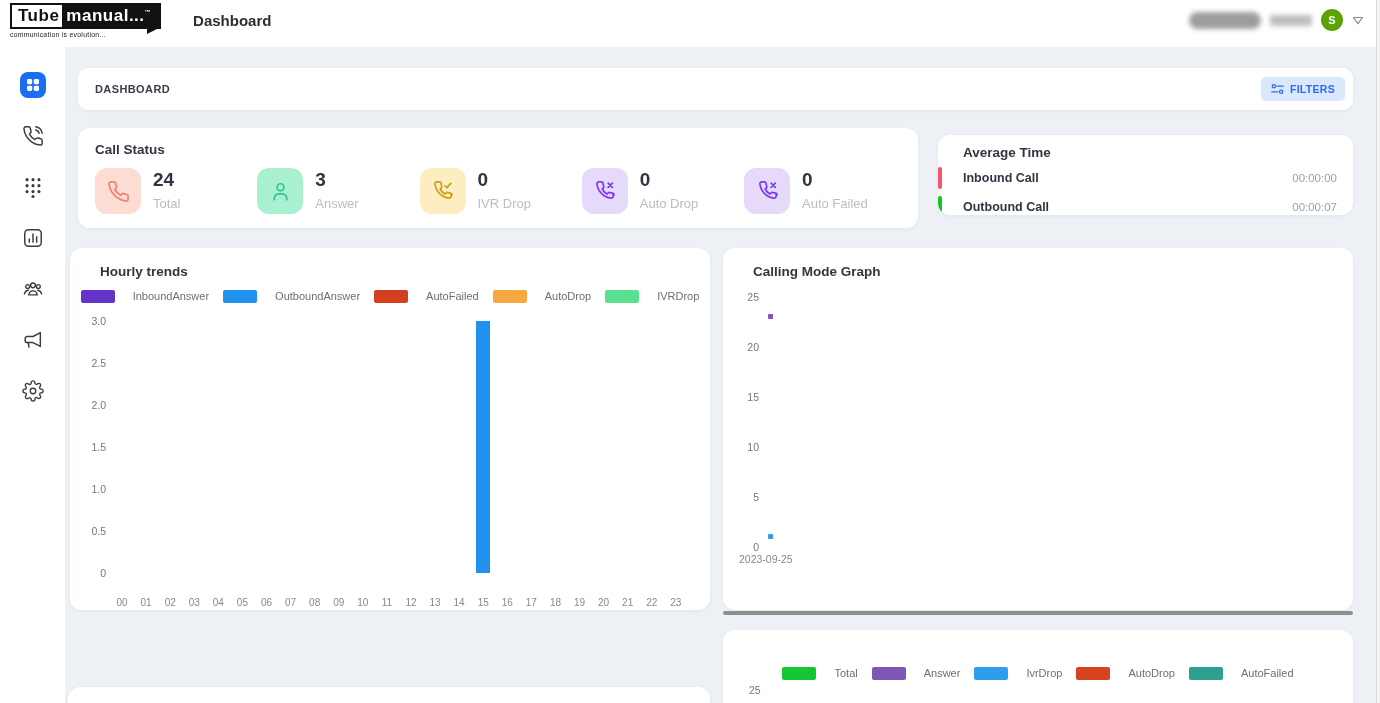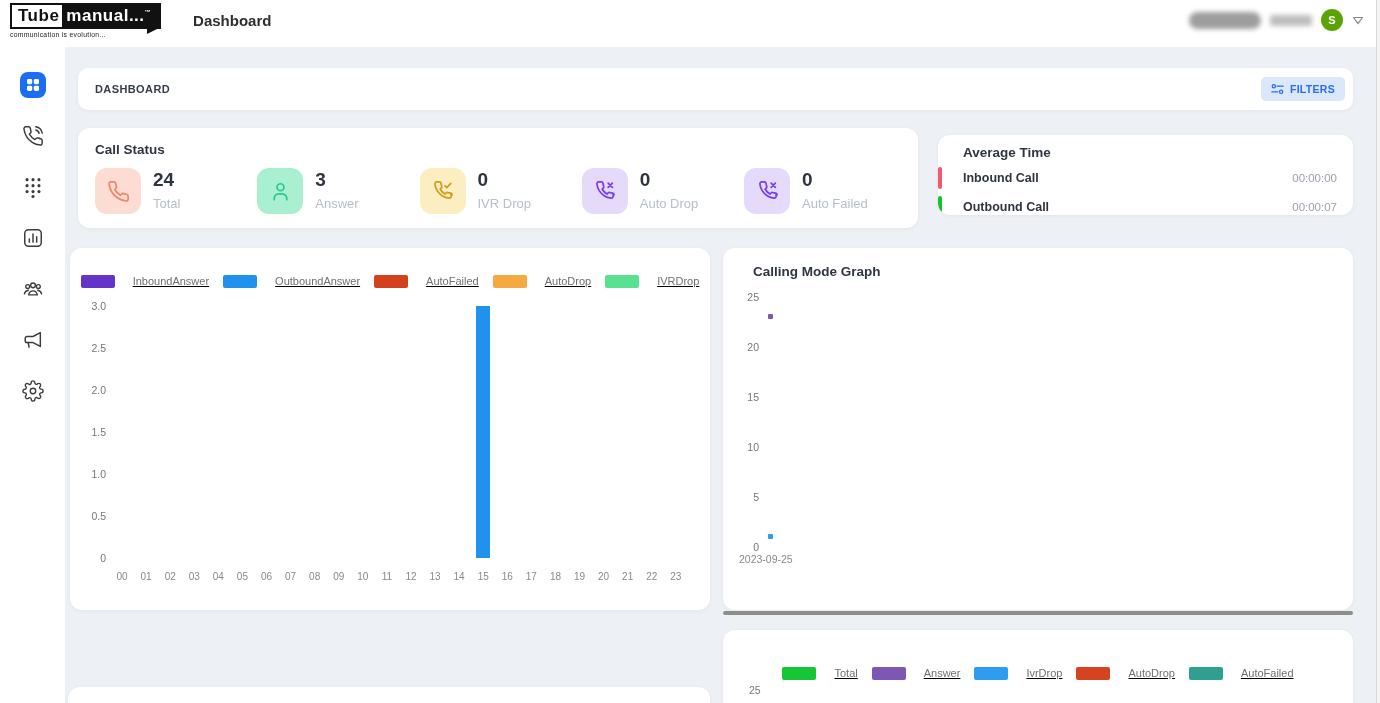--- a/index.html
+++ b/index.html
@@ -61,32 +61,32 @@
   .avg-row { position:relative; display:flex; justify-content:space-between; align-items:center; height:22px; margin-top:7px; }
   .avg-bar { position:absolute; left:-25px; top:0; width:4px; height:22px; border-radius:2px; }
   .avg-lbl { font-size:12.5px; font-weight:600; color:#2f3440; }
   .avg-val { font-size:11.5px; color:#9aa1ac; }
 
   .chart-card { padding-top:16px; }
   .hourly-card { left:5px; top:201px; width:640px; height:362px; }
   .calling-card { left:658px; top:201px; width:630px; height:362px; }
   .chart-card .card-title { padding-left:30px; }
   .legend { display:flex; justify-content:center; gap:14px; margin-top:10px; height:14px; }
-  .legend-item { display:flex; align-items:center; gap:18px;text-decoration:underline; }
+  .legend-item { display:flex; align-items:center; gap:18px; }
   .legend-swatch { width:34px; height:13px; border-radius:2px; }
   .legend-label { font-size:11px; color:#6f6f6f; }
 
   .chart-body { display:flex; padding:0 22px 0 14px; margin-top:18px; }
   .yticks { position:relative; width:26px; }
   .ytick { position:absolute; right:4px; transform:translateY(-50%); font-size:10.5px; color:#777; }
   .plot { position:relative; flex:1; }
   .plot-hourly { height:252px; display:flex; }
   .slot { flex:1; position:relative; }
   .bar { position:absolute; bottom:0; left:50%; transform:translateX(-50%); width:14px; }
-  .xlabels { display:flex; margin-top:13px; flex:1; }
+  .xlabels { display:flex; margin-top:24px; flex:1; }
   .xlabel { flex:1; text-align:center; font-size:10px; color:#888; }
   .xrow { display:flex; padding:0 22px 0 40px; }
 
   .plot-calling { height:250px; }
   .dot { position:absolute; width:5px; height:5px; border-radius:1px; left:5px; }
   .date-label { font-size:10.5px; color:#888; margin:6px 0 0 16px; }
 
   .hscroll { position:absolute; left:658px; top:564px; width:630px; height:4px; background:#8f8f89; border-radius:2px; cursor:pointer; }
 
   .trend-card { left:658px; top:583px; width:630px; height:260px; padding-top:26px; }
@@ -268,20 +268,21 @@
       <span class="avg-val">00:00:00</span>
     </div>
     <div class="avg-row">
       <span class="avg-bar" style="background: rgb(18, 197, 39);"></span>
       <span class="avg-lbl">Outbound Call</span>
       <span class="avg-val">00:00:07</span>
     </div>
   </div>
 
   <div class="card chart-card hourly-card">
+    <div class="card-title">Hourly trends</div>
     <div class="legend" id="legend-hourly">
         <span class="legend-item">
           <span class="legend-swatch" style="background: rgb(100, 52, 201);"></span>
           <span class="legend-label">InboundAnswer</span>
         </span>
         <span class="legend-item">
           <span class="legend-swatch" style="background: rgb(33, 145, 238);"></span>
           <span class="legend-label">OutboundAnswer</span>
         </span>
         <span class="legend-item">

